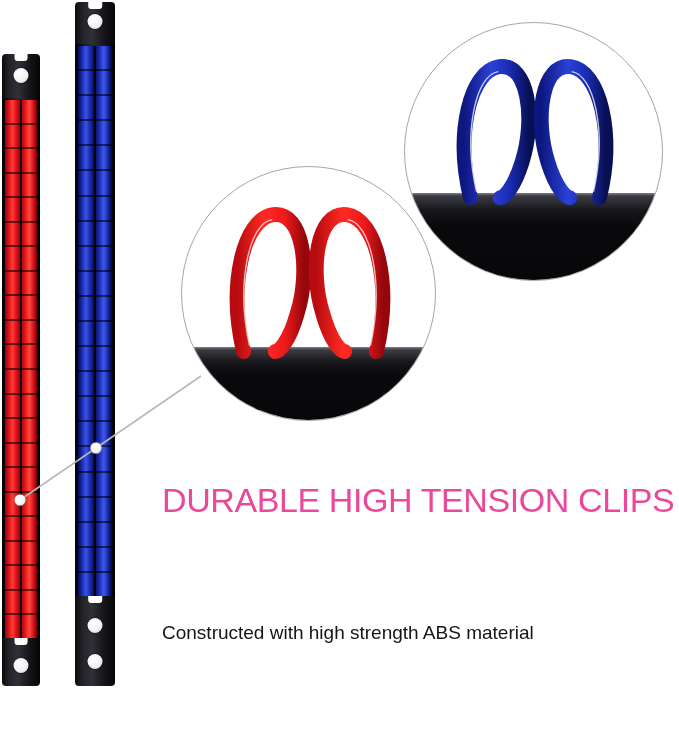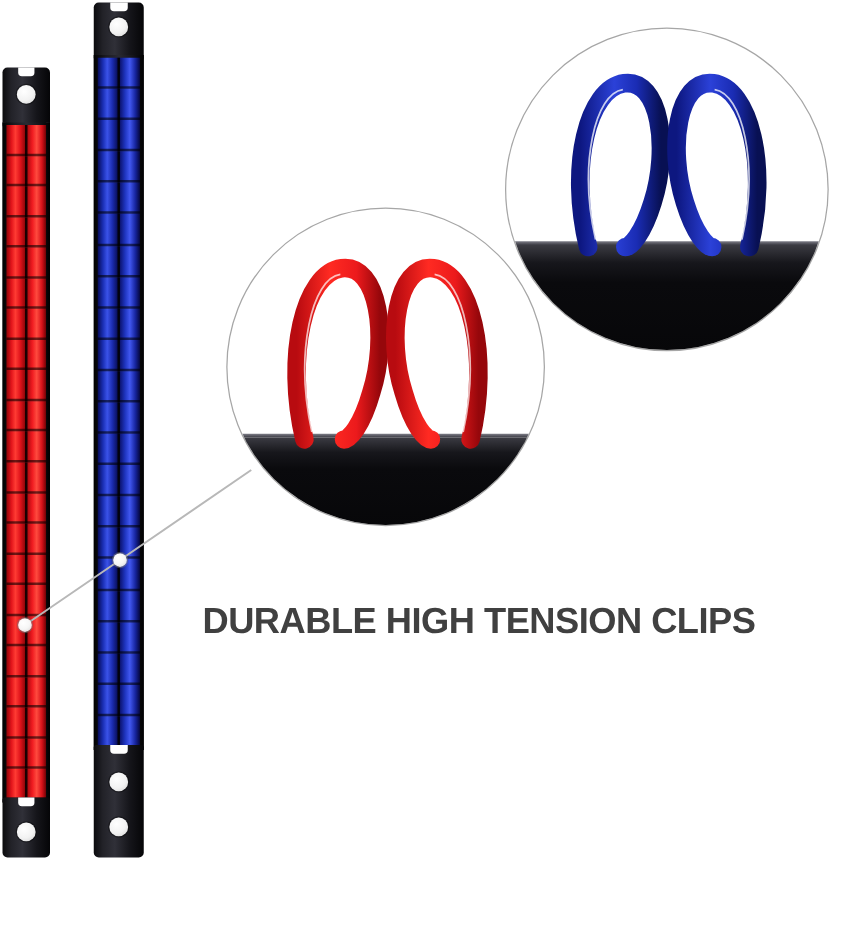--- a/index.html
+++ b/index.html
@@ -86,21 +86,21 @@
   }
   .mag .barlip{
     position:absolute;left:-6%;right:-6%;height:3px;
     background:linear-gradient(180deg,#7e7e88,#3a3a42);
   }
   .mag .clipart{position:absolute;left:0;right:0;top:0;bottom:0;}
 
   
   .headline{
     position:absolute;
-    font-size:29px;font-weight:700;color:#404040;
+    font-size:34px;font-weight:400;color:#ec4899;
     letter-spacing:-0.4px;white-space:nowrap;
     font-family:"Liberation Sans","DejaVu Sans",sans-serif;
   }
   .body{
     position:absolute;
     font-size:19px;font-weight:400;color:#151515;
     line-height:25px;
     font-family:"Liberation Sans","DejaVu Sans",sans-serif;
   }
   .body.second{white-space:nowrap;}
@@ -451,14 +451,15 @@
       <g fill="none" stroke="#ffffff" stroke-width="1.4" opacity=".7">
         <path d="M68,180 C54,116 68,56 91,53"></path>
         <path d="M190,180 C204,116 190,56 167,53"></path>
       </g>
     </svg>
   </div>
 
   <div class="headline" style="left:162px;top:481px;">DURABLE HIGH TENSION CLIPS</div>
 
 
+  <div class="body second" style="left:162px;top:620px;">Constructed with high strength ABS material</div>
 
 </div>
 
 </body></html>

